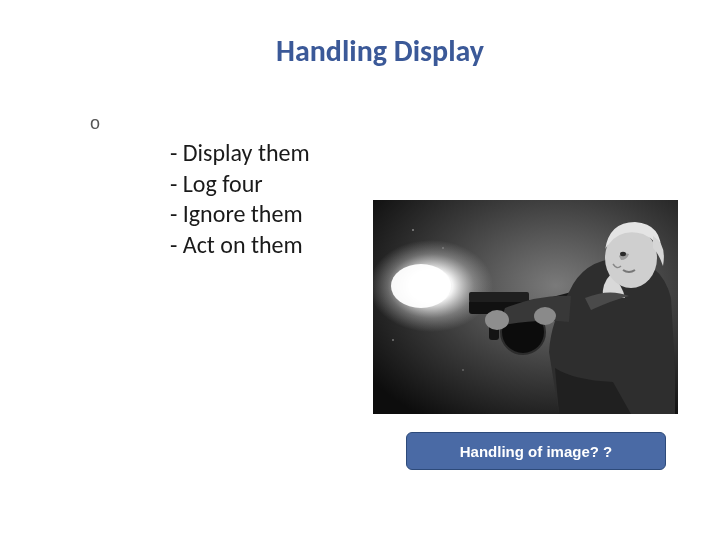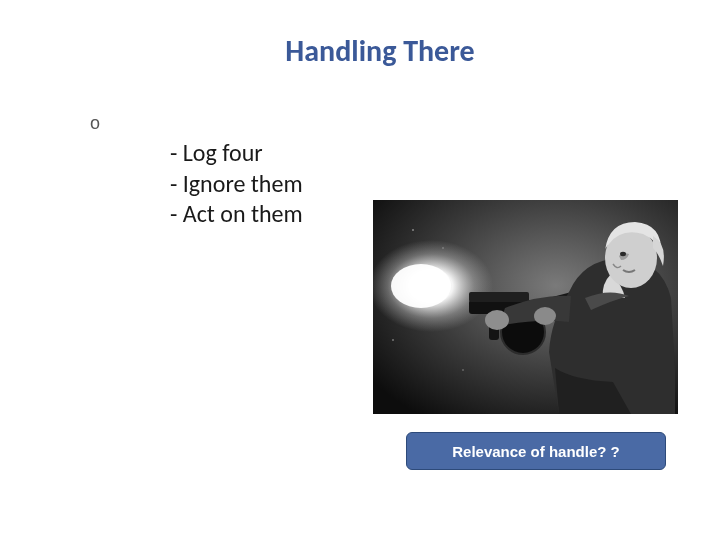--- a/index.html
+++ b/index.html
@@ -81,29 +81,30 @@
       font-weight: 700;
       font-size: 15px;
       white-space: nowrap;
     }
   </style>
 </head>
 <body>
 
 <div class="slide">
 
-  <h1 class="title">Handling There</h1>
+  <h1 class="title">Handling Display</h1>
 
   <div class="content">
 
     <div class="bullet-main">
       <span class="bullet-marker">o</span>
     </div>
 
     <div class="sub-list">
+      <div class="sub-item">- Display them</div>
       <div class="sub-item">- Log four</div>
       <div class="sub-item">- Ignore them</div>
       <div class="sub-item">- Act on them</div>
     </div>
 
   </div>
 
   <div class="img-box" aria-label="grayscale-photo-person-firing-weapon">
     <svg viewBox="0 0 305 214" width="305" height="214">
       <rect x="0" y="0" width="305" height="214" fill="#1d1d1d"></rect>
@@ -159,16 +160,16 @@
       <path d="M186 214 L182 168 Q200 180 240 182 L258 214 Z" fill="#202020"></path>
 
       <circle cx="40" cy="30" r="1" fill="#888"></circle>
       <circle cx="90" cy="170" r="1" fill="#666"></circle>
       <circle cx="20" cy="140" r="1" fill="#777"></circle>
       <circle cx="70" cy="48" r="0.8" fill="#999"></circle>
     </svg>
   </div>
 
   <div class="caption-pill">
-    <span class="caption-text">Relevance of handle? ?</span>
+    <span class="caption-text">Handling of image? ?</span>
   </div>
 
 </div>
 
 </body></html>

